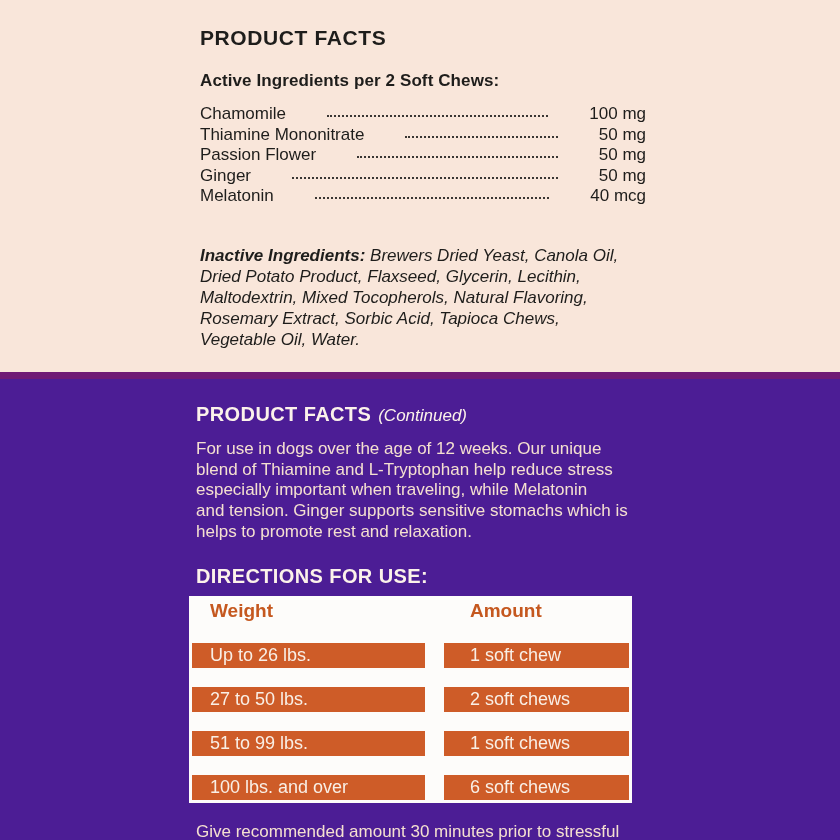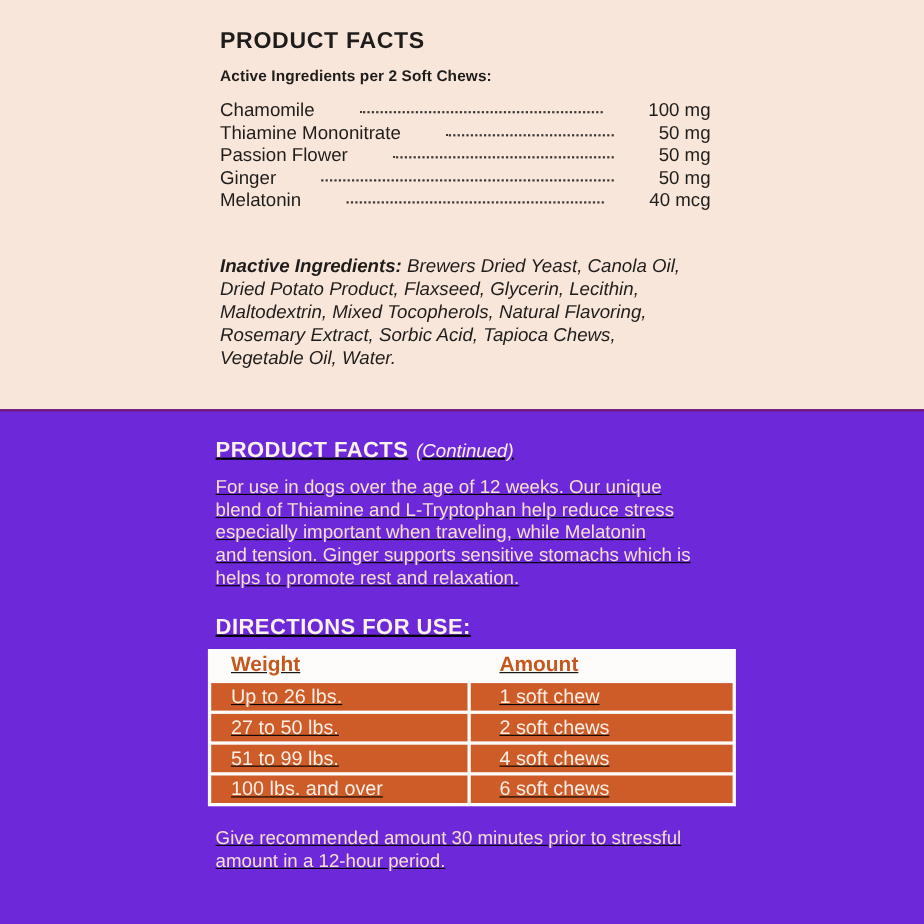--- a/index.html
+++ b/index.html
@@ -21,22 +21,22 @@
     padding: 27px 0 0 200px;
     color: #1e1d1b;
   }
   .top-title {
     font-size: 21px;
     font-weight: bold;
     line-height: 1.05;
     letter-spacing: 0.6px;
   }
   .active-subtitle {
-    margin-top: 12px;
-    font-size: 14px;
+    margin-top: 22px;
+    font-size: 17px;
     font-weight: bold;
     letter-spacing: 0.1px;
   }
   .ing-list {
     margin-top: 13px;
     width: 446px;
   }
   .ing-row {
     display: flex;
     align-items: baseline;
@@ -59,24 +59,23 @@
     width: 452px;
     font-size: 17px;
     line-height: 21px;
     font-style: italic;
   }
   .inactive-block .b { font-weight: bold; }
 
   
   .bottom-section {
     height: 468px;
-    background: #6d28d9;
-    border-top: 2px solid #701a75;
+    background: #4c1d95;
+    border-top: 7px solid #701a75;
     padding: 25px 0 0 196px;
-    text-decoration: underline;
   }
   .orange-title {
     color: #fcf2ea;
     font-size: 20px;
     font-weight: bold;
     line-height: 20px;
     letter-spacing: 0.4px;
   }
   .orange-title .cont {
     font-weight: normal;
@@ -96,26 +95,26 @@
     margin-top: 23px;
     color: #fcf2ea;
     font-size: 20px;
     font-weight: bold;
     letter-spacing: 0.4px;
     line-height: 20px;
   }
   .dir-table {
     margin-top: 10px;
     margin-left: -7px;
-    width: 480px;
+    width: 443px;
     background: #fdfcfa;
     padding: 3px;
     display: grid;
     grid-template-columns: 233px 1fr;
-    gap: 3px;
+    gap: 19px;
   }
   .dir-table .th {
     height: 25px;
     display: flex;
     align-items: center;
     padding-left: 18px;
     background: #fdfcfa;
     color: #c5581f;
     font-size: 19px;
     font-weight: bold;
@@ -201,21 +200,21 @@
     <div class="directions-title">DIRECTIONS FOR USE:</div>
 
     <div class="dir-table">
         <div class="th col0">Weight</div>
         <div class="th col1">Amount</div>
         <div class="td col0">Up to 26 lbs.</div>
         <div class="td col1">1 soft chew</div>
         <div class="td col0">27 to 50 lbs.</div>
         <div class="td col1">2 soft chews</div>
         <div class="td col0">51 to 99 lbs.</div>
-        <div class="td col1">4 soft chews</div>
+        <div class="td col1">1 soft chews</div>
         <div class="td col0">100 lbs. and over</div>
         <div class="td col1">6 soft chews</div>
       </div>
 
     <div class="note-block">
         <div>Give recommended amount 30 minutes prior to stressful</div>
         <div>amount in a 12-hour period.</div>
       </div>
   </div>
 

